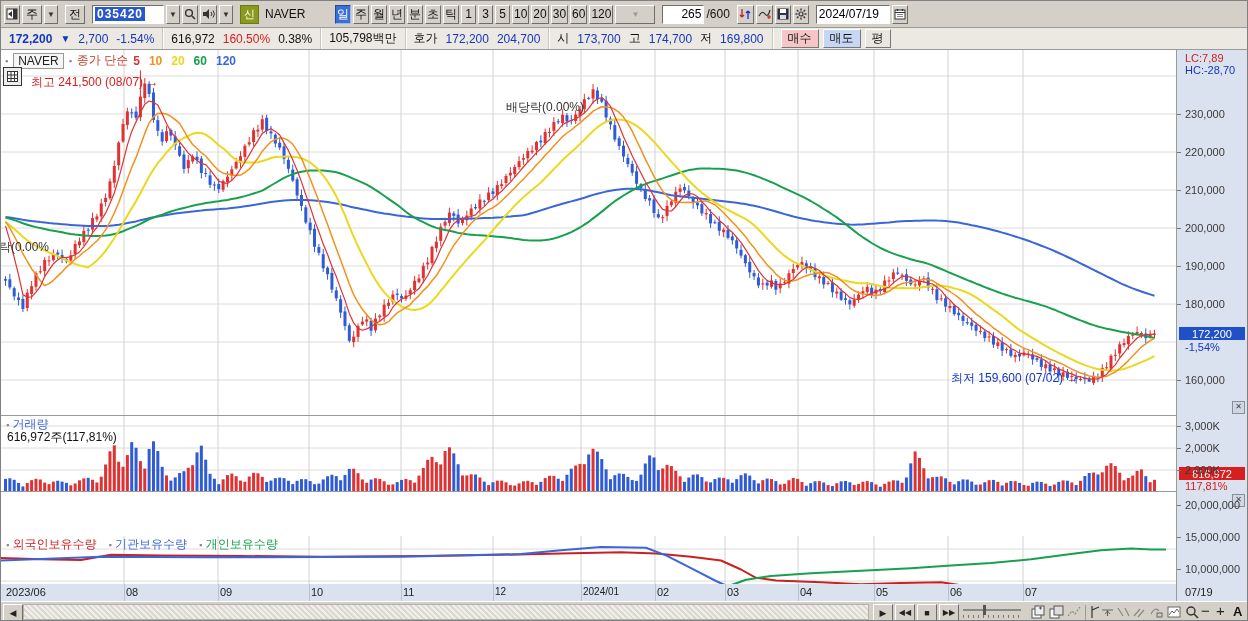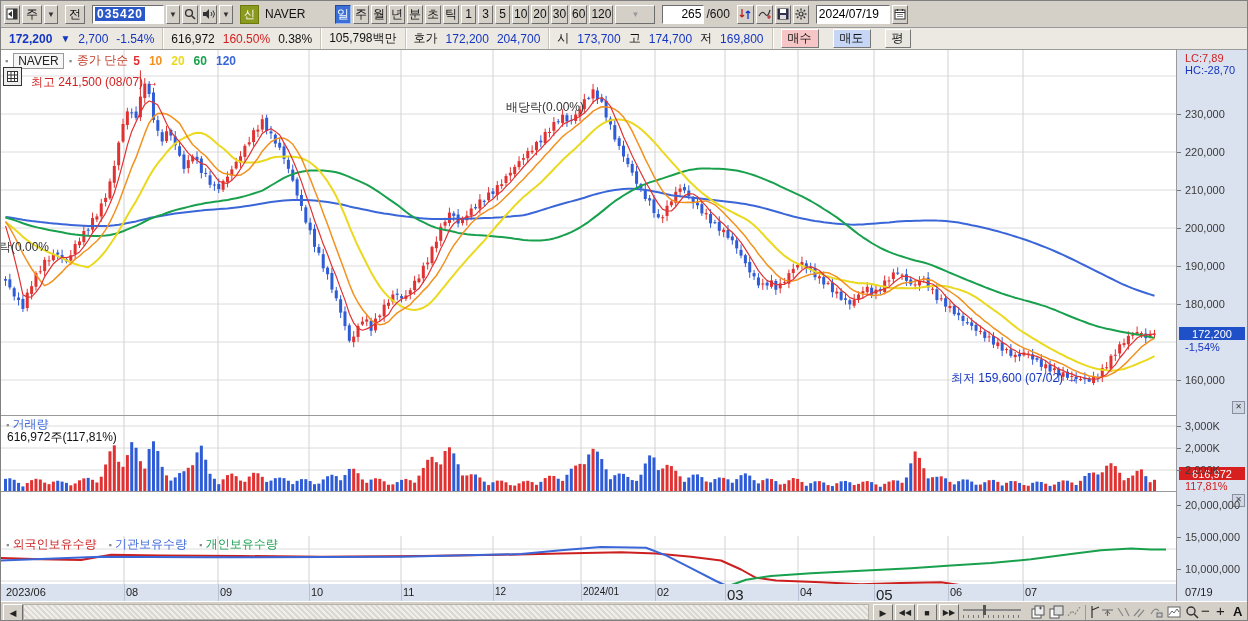--- a/index.html
+++ b/index.html
@@ -186,21 +186,21 @@
       <span class="blue">204,700</span>
     </div>
     <div class="grp">
       <span class="blk">시</span>
       <span class="blue">173,700</span>
       <span class="blk">고</span>
       <span class="blue">174,700</span>
       <span class="blk">저</span>
       <span class="blue">169,800</span>
     </div>
-    <div class="grp" style="border-right:none;box-shadow:none;gap:14px;">
+    <div class="grp" style="border-right:none;box-shadow:none;gap:4px;">
       <span class="minibtn buy">매수</span>
       <span class="minibtn sell">매도</span>
       <span class="minibtn avg">평</span>
     </div>
   </div>
 
   <div id="chartframe">
 
     <div id="pricePane" class="pane">
       <svg id="priceSvg" width="1175" height="365">
@@ -1109,25 +1109,25 @@
         <div style="position: absolute; top: 2px; font-size: 11px; color: rgb(34, 34, 34); left: 310px;">10</div>
         <div style="position: absolute; top: 0px; width: 1px; height: 17px; background: rgb(185, 194, 212); left: 308px;"></div>
         <div style="position: absolute; top: 2px; font-size: 11px; color: rgb(34, 34, 34); left: 402px;">11</div>
         <div style="position: absolute; top: 0px; width: 1px; height: 17px; background: rgb(185, 194, 212); left: 400px;"></div>
         <div style="position: absolute; top: 2px; font-size: 10px; color: rgb(34, 34, 34); left: 494px;">12</div>
         <div style="position: absolute; top: 0px; width: 1px; height: 17px; background: rgb(185, 194, 212); left: 492px;"></div>
         <div style="position: absolute; top: 2px; font-size: 10px; color: rgb(34, 34, 34); left: 582px;">2024/01</div>
         <div style="position: absolute; top: 0px; width: 1px; height: 17px; background: rgb(185, 194, 212); left: 580px;"></div>
         <div style="position: absolute; top: 2px; font-size: 11px; color: rgb(34, 34, 34); left: 656px;">02</div>
         <div style="position: absolute; top: 0px; width: 1px; height: 17px; background: rgb(185, 194, 212); left: 654px;"></div>
-        <div style="position: absolute; top: 2px; font-size: 15px; color: rgb(34, 34, 34); left: 726px;">03</div>
+        <div style="position: absolute; top: 2px; font-size: 11px; color: rgb(34, 34, 34); left: 726px;">03</div>
         <div style="position: absolute; top: 0px; width: 1px; height: 17px; background: rgb(185, 194, 212); left: 724px;"></div>
         <div style="position: absolute; top: 2px; font-size: 11px; color: rgb(34, 34, 34); left: 799px;">04</div>
         <div style="position: absolute; top: 0px; width: 1px; height: 17px; background: rgb(185, 194, 212); left: 797px;"></div>
-        <div style="position: absolute; top: 2px; font-size: 15px; color: rgb(34, 34, 34); left: 875px;">05</div>
+        <div style="position: absolute; top: 2px; font-size: 11px; color: rgb(34, 34, 34); left: 875px;">05</div>
         <div style="position: absolute; top: 0px; width: 1px; height: 17px; background: rgb(185, 194, 212); left: 873px;"></div>
         <div style="position: absolute; top: 2px; font-size: 11px; color: rgb(34, 34, 34); left: 949px;">06</div>
         <div style="position: absolute; top: 0px; width: 1px; height: 17px; background: rgb(185, 194, 212); left: 947px;"></div>
         <div style="position: absolute; top: 2px; font-size: 11px; color: rgb(34, 34, 34); left: 1024px;">07</div>
         <div style="position: absolute; top: 0px; width: 1px; height: 17px; background: rgb(185, 194, 212); left: 1022px;"></div>
       </div>
 
     <div id="axPrice" class="axiscol">
       <div class="axlabel" style="top:2px;color:#d22020;">LC:7,89</div>
       <div class="axlabel" style="top:14px;color:#1536c0;">HC:-28,70</div>

